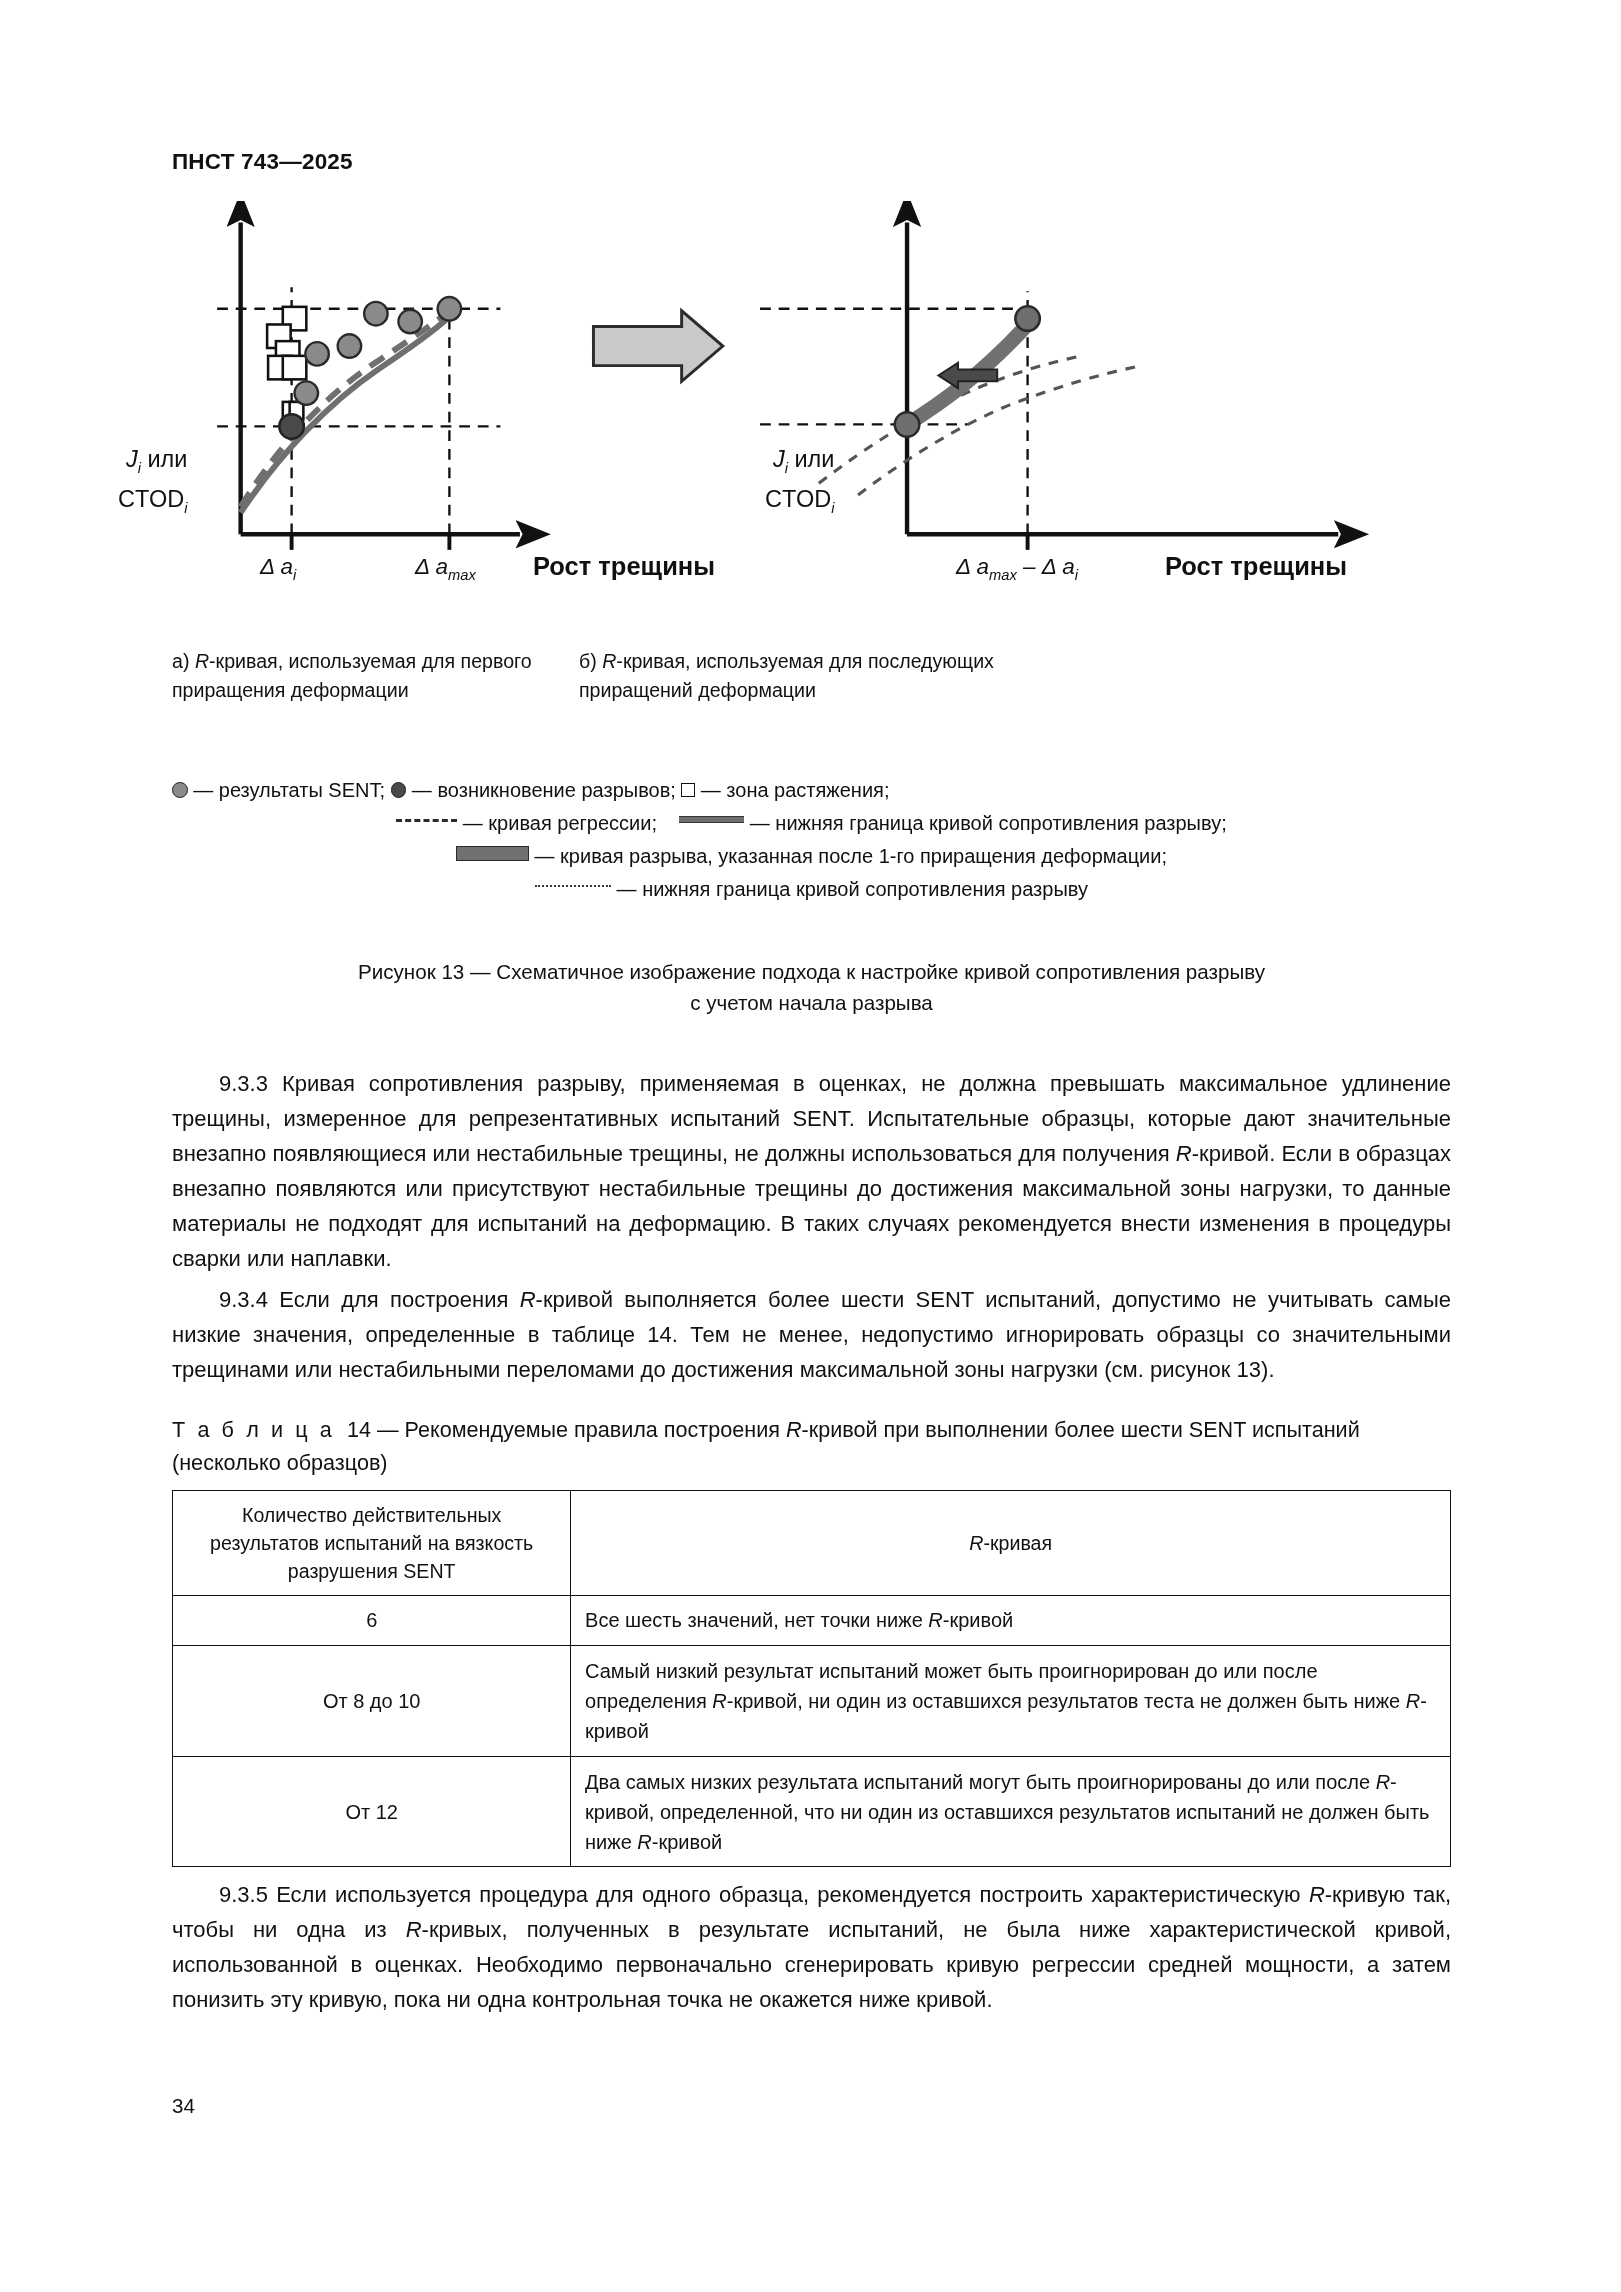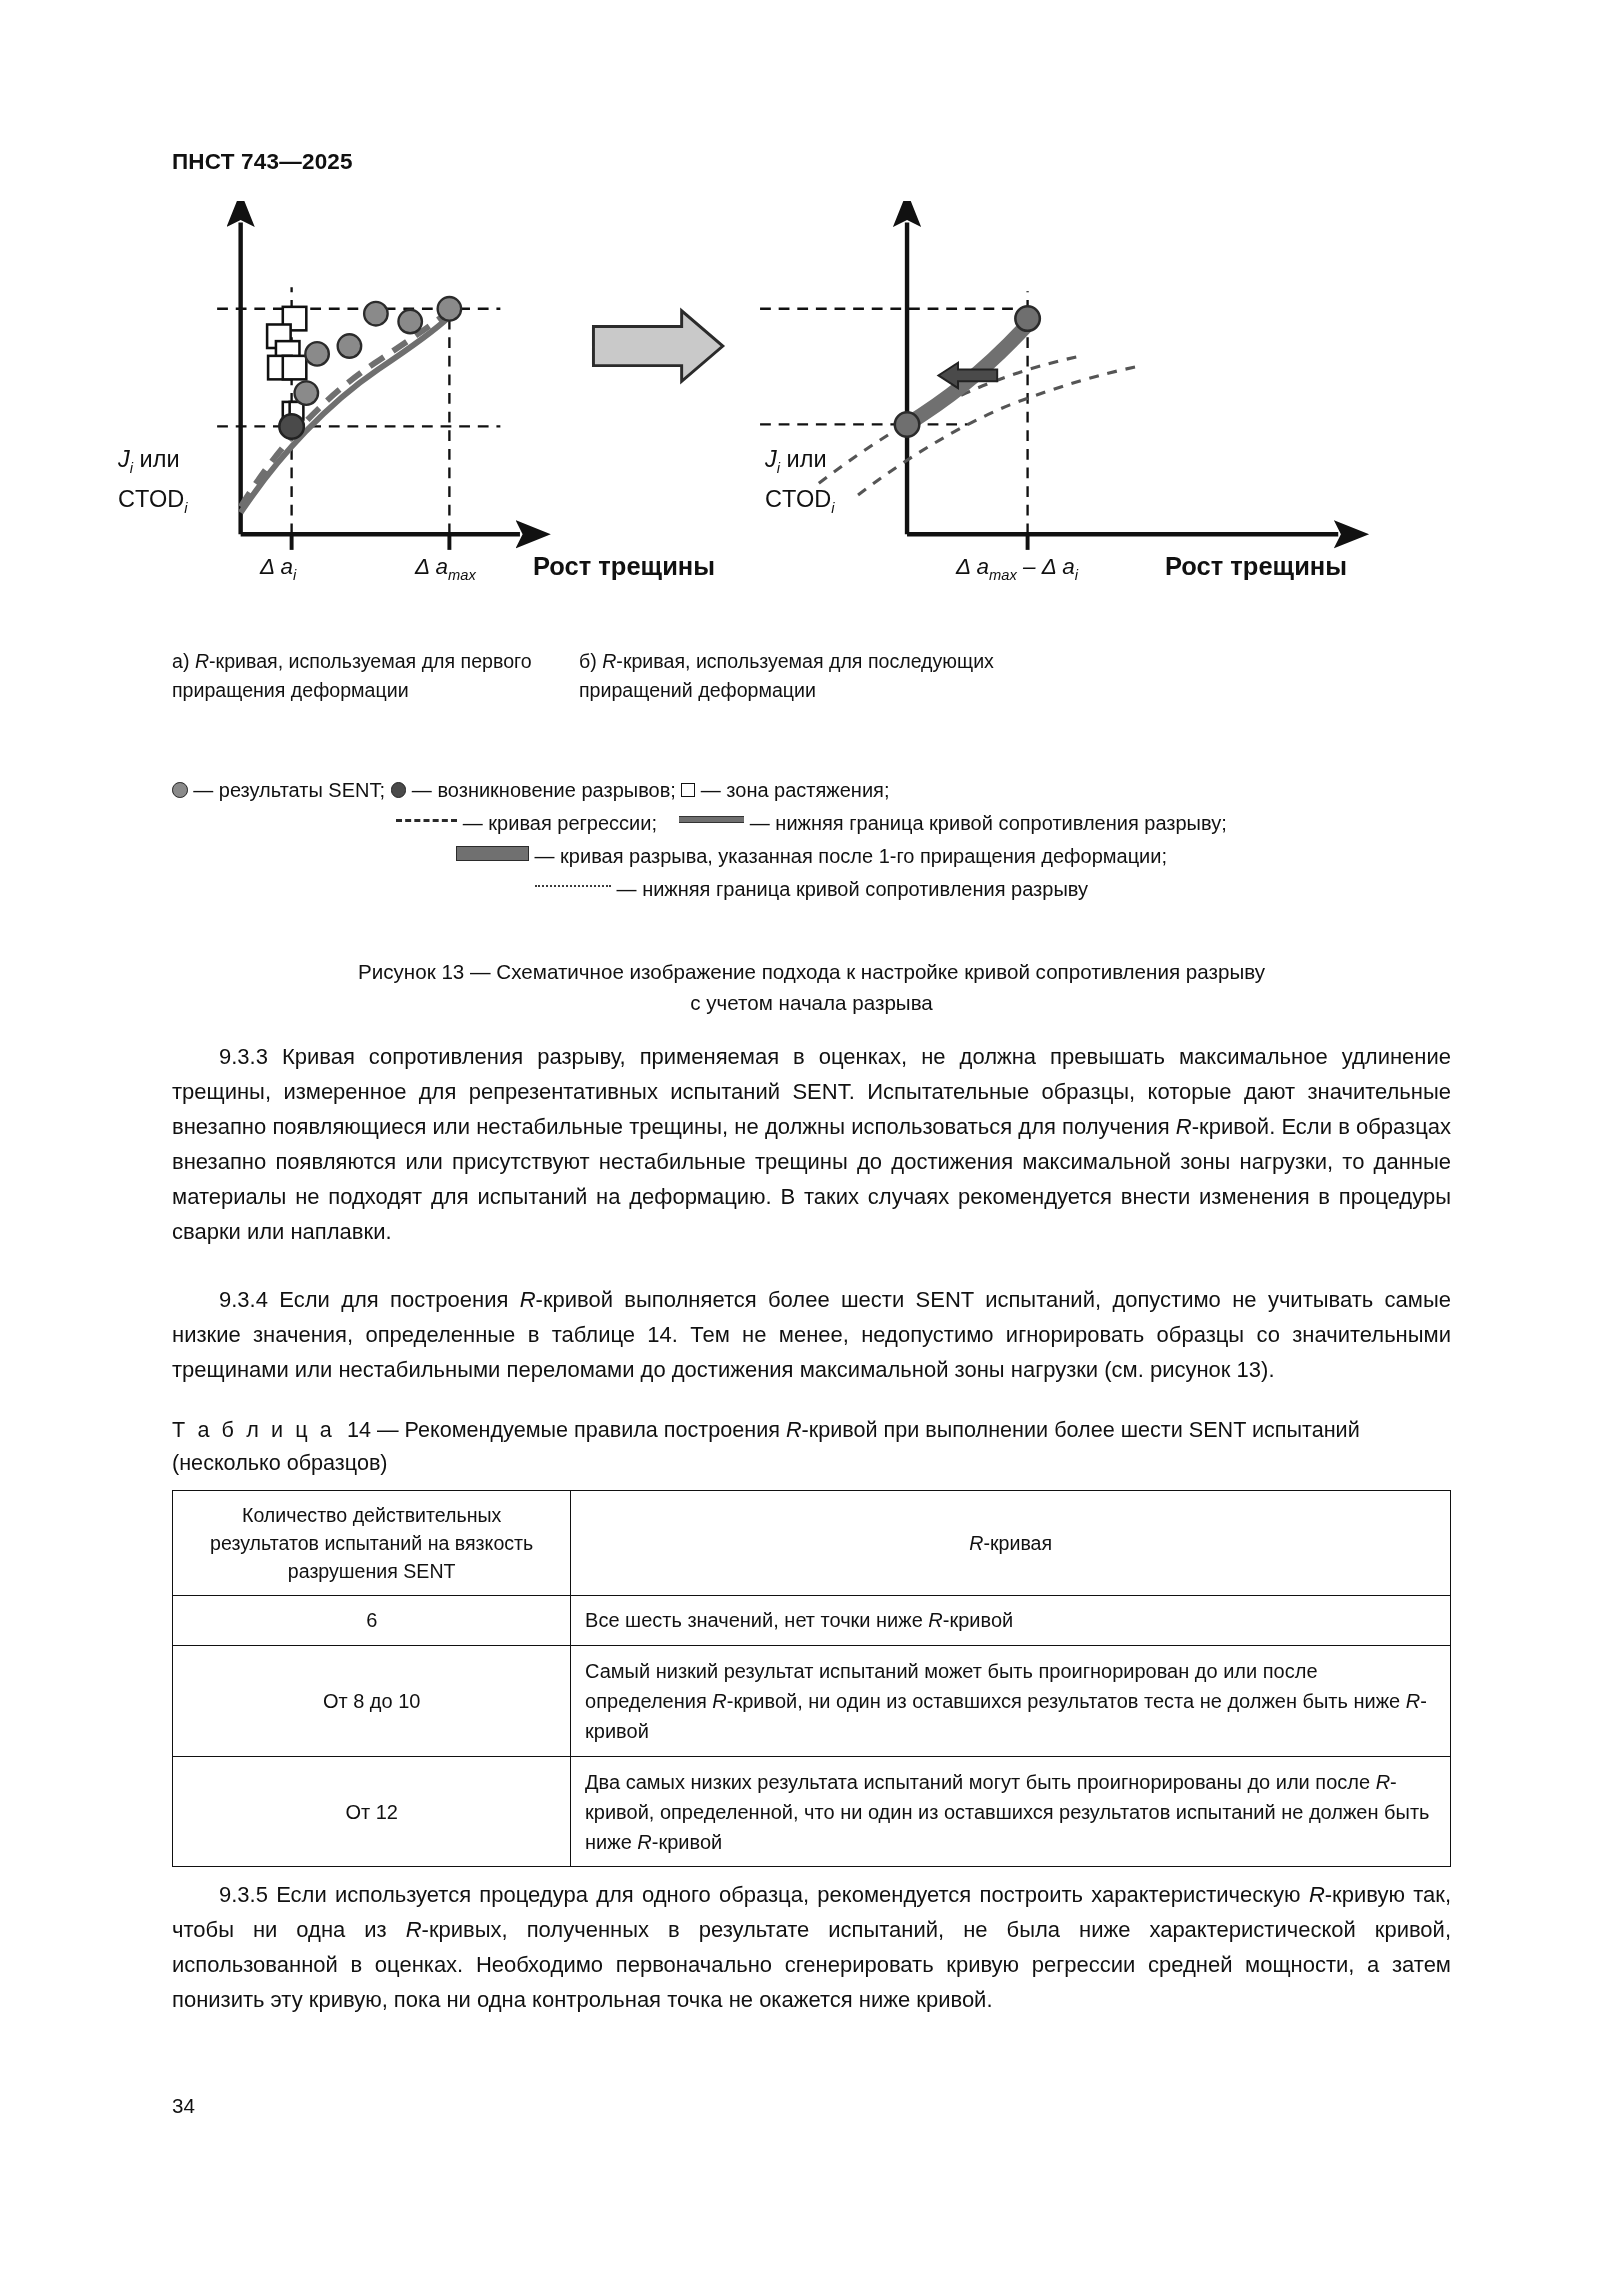--- a/index.html
+++ b/index.html
@@ -36,20 +36,21 @@
   .figure-block {
     position: absolute;
     left: 172px;
     top: 201px;
     width: 1279px;
   }
   .figure-canvas {
     position: relative;
     width: 1279px;
     height: 392px;
+    text-align: right;
   }
   .fig-svg { display: block; }
 
   .sub-captions {
     position: absolute;
     left: 172px;
     top: 647px;
     width: 1279px;
     font-size: 19.6px;
     line-height: 29px;
@@ -153,21 +154,21 @@
     width: 1279px;
     margin: 0;
     font-size: 22px;
     line-height: 35px;
     text-align: justify;
     text-justify: inter-word;
     hyphens: none;
   }
   p.body .ind { display: inline-block; width: 47px; }
 
-  #para-933 { top: 1039px; }
+  #para-933 { top: 1066px; }
   #para-934 { top: 1282px; }
 
   .table-title {
     position: absolute;
     left: 172px;
     top: 1413px;
     width: 1279px;
     font-size: 21.6px;
     line-height: 33px;
   }

